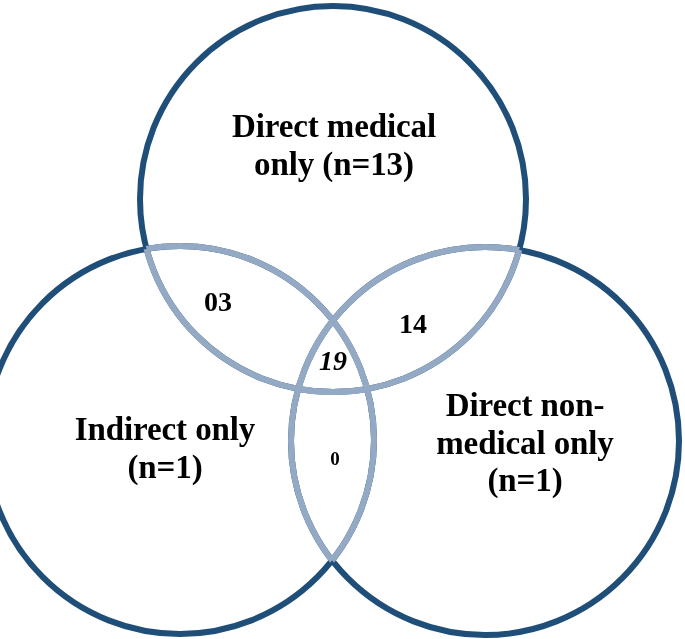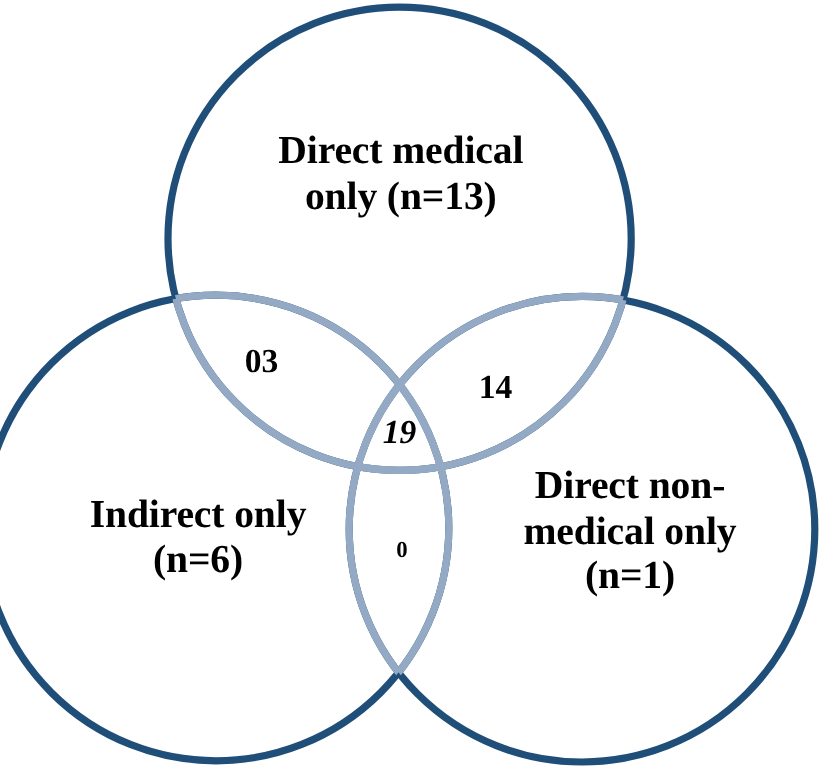--- a/index.html
+++ b/index.html
@@ -117,21 +117,21 @@
       <g clip-path="url(#clip-left)">
         <circle cx="485" cy="441" r="194" fill="none" stroke="#93A9C4" stroke-width="6"></circle>
       </g>
     </g>
   </svg>
 
   <div class="set-label" id="label-top">Direct medical
 only (n=13)</div>
 
   <div class="set-label" id="label-left">Indirect only
-(n=6)</div>
+(n=1)</div>
 
   <div class="set-label" id="label-right">Direct non-
 medical only
 (n=1)</div>
 
   <div class="count-label" id="count-top-left">03</div>
 
   <div class="count-label" id="count-top-right">14</div>
 
   <div class="count-label" id="count-center">19</div>

